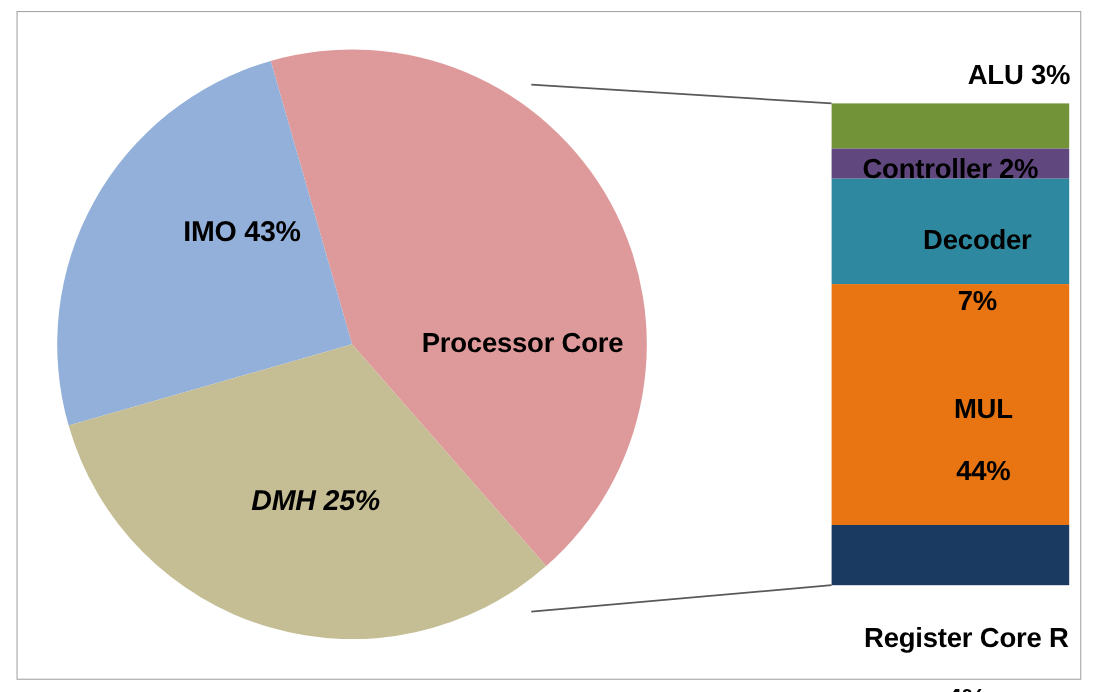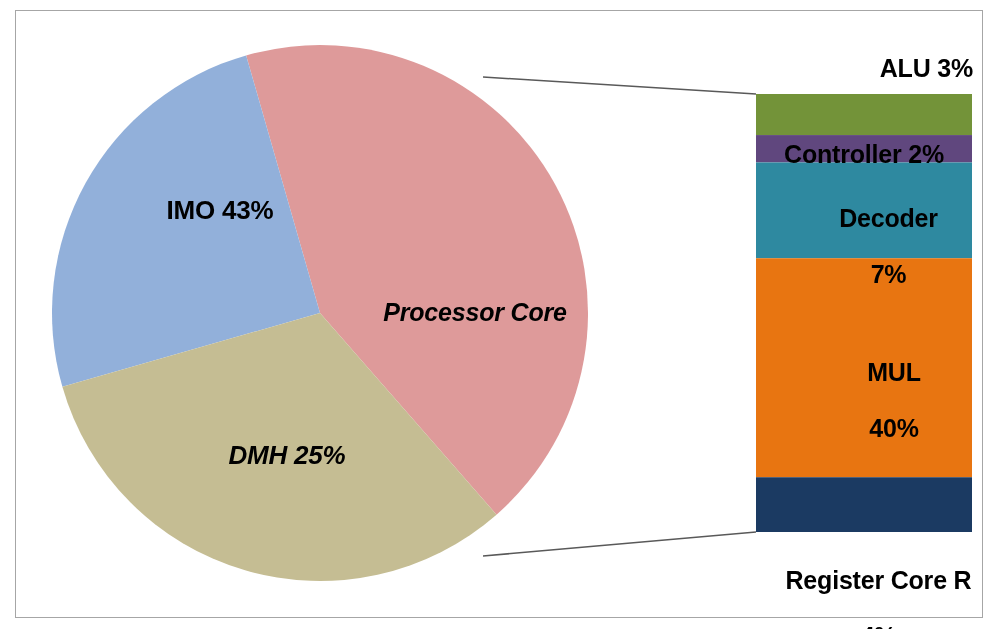--- a/index.html
+++ b/index.html
@@ -3,21 +3,21 @@
 <meta charset="utf-8">
 <style>
   html,body{margin:0;padding:0;background:#ffffff;}
   body{width:1000px;height:629px;font-family:"Liberation Sans",sans-serif;overflow:hidden;}
   #stage{position:relative;width:1000px;height:629px;background:#ffffff;}
   #frame{position:absolute;left:15px;top:10px;width:968px;height:608px;border:1.5px solid #a6a6a6;background:#ffffff;box-sizing:border-box;}
   #figure{position:absolute;left:0;top:0;width:1000px;height:629px;}
   .lbl{position:absolute;font-weight:bold;color:#000000;white-space:pre;text-align:center;line-height:1.12;letter-spacing:-0.2px;}
   #lbl-imo{left:90px;top:196px;width:260px;font-size:26px;}
   #lbl-dmh{left:172px;top:441px;width:230px;font-size:26px;font-style:italic;}
-  #lbl-core{left:330px;top:298px;width:290px;font-size:25px;font-style:italic;}
+  #lbl-core{left:330px;top:298px;width:290px;font-size:25px;}
   #lbl-alu{left:773px;top:54px;width:200px;font-size:25px;text-align:right;padding-right:20px;}
   #lbl-ctrl{left:756px;top:140px;width:216px;font-size:25px;}
   #lbl-dec{left:756px;top:176px;width:216px;font-size:25px;margin-left:11px;}
   #lbl-mul{left:756px;top:330px;width:249px;font-size:25px;}
   #lbl-rf{left:735px;top:538px;width:260px;font-size:25px;}
 </style>
 </head>
 <body>
 
 <div id="stage">
@@ -53,21 +53,21 @@
   <div class="lbl" id="lbl-alu">ALU 3%</div>
   <div class="lbl" id="lbl-ctrl">Controller 2%</div>
 
   <div class="lbl" id="lbl-dec">
     <span>Decoder</span><br>
     <span>7%</span>
   </div>
 
   <div class="lbl" id="lbl-mul">
     <span>MUL</span><br>
-    <span>40%</span>
+    <span>44%</span>
   </div>
 
   <div class="lbl" id="lbl-rf">
     <span>Register Core R</span><br>
     <span>4%</span>
   </div>
 
 </div>
 
 </body></html>

